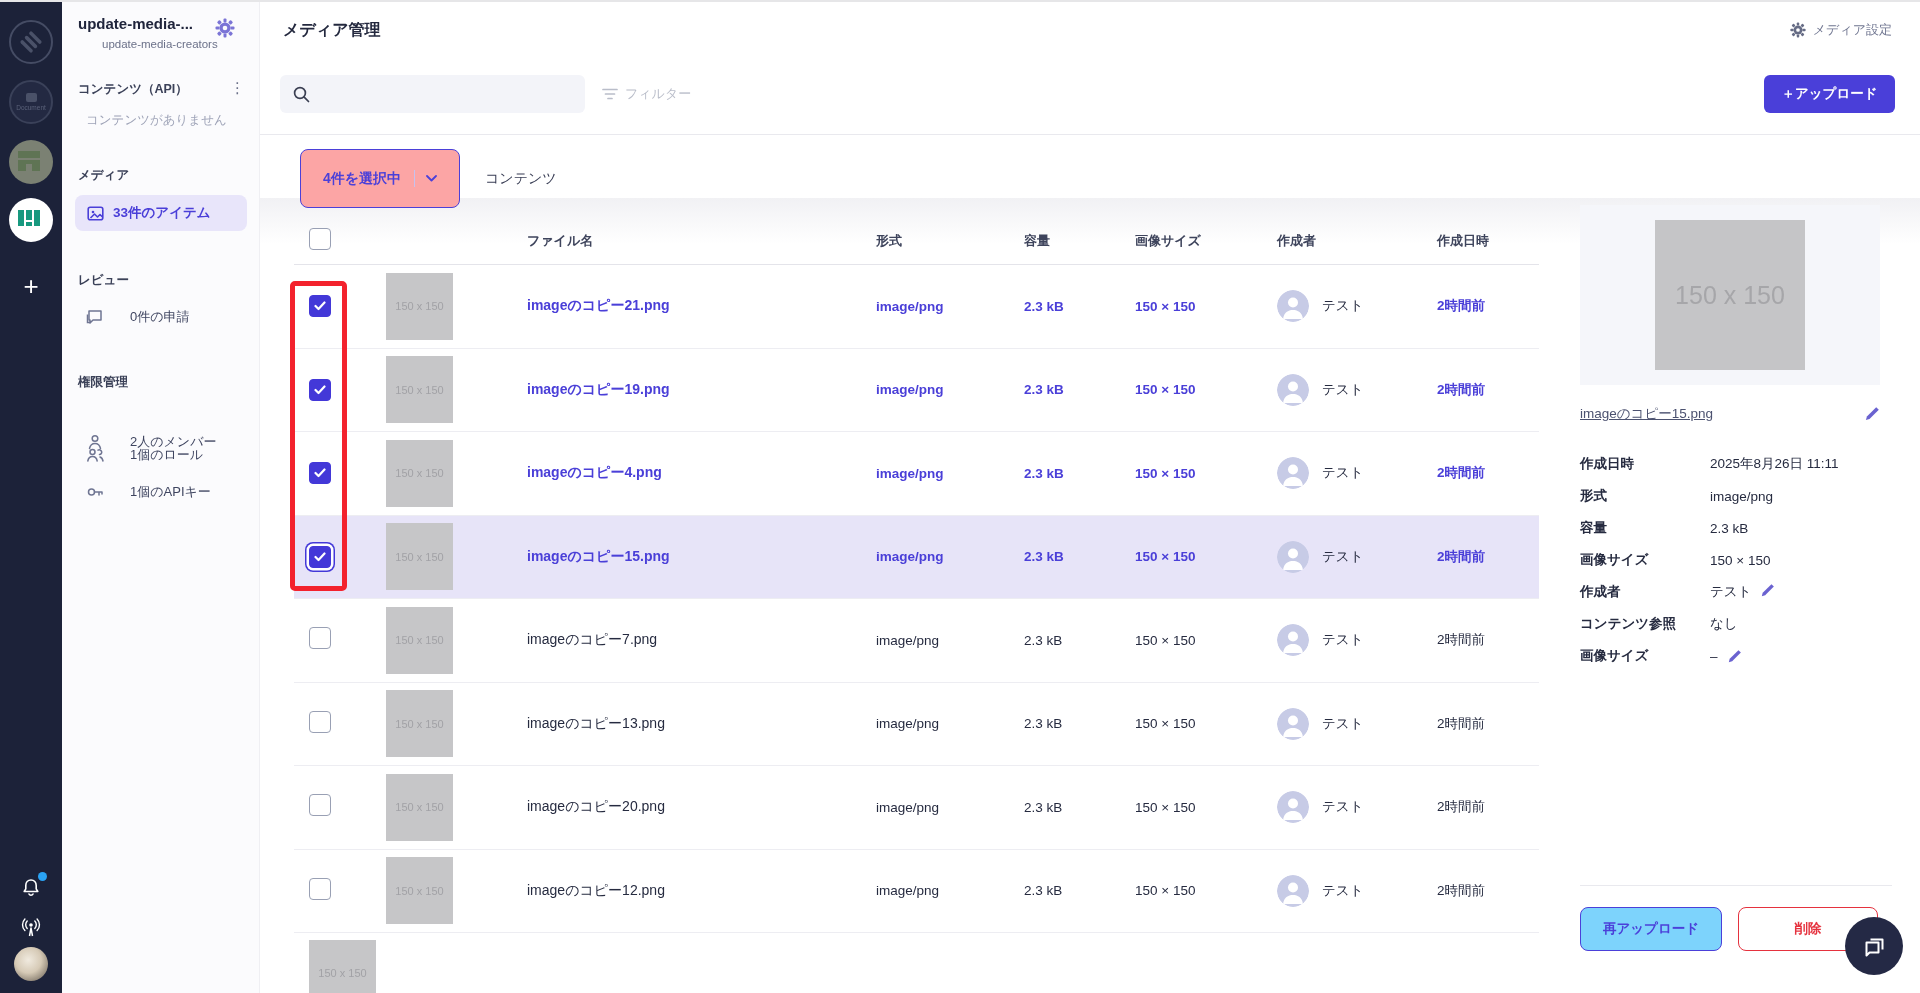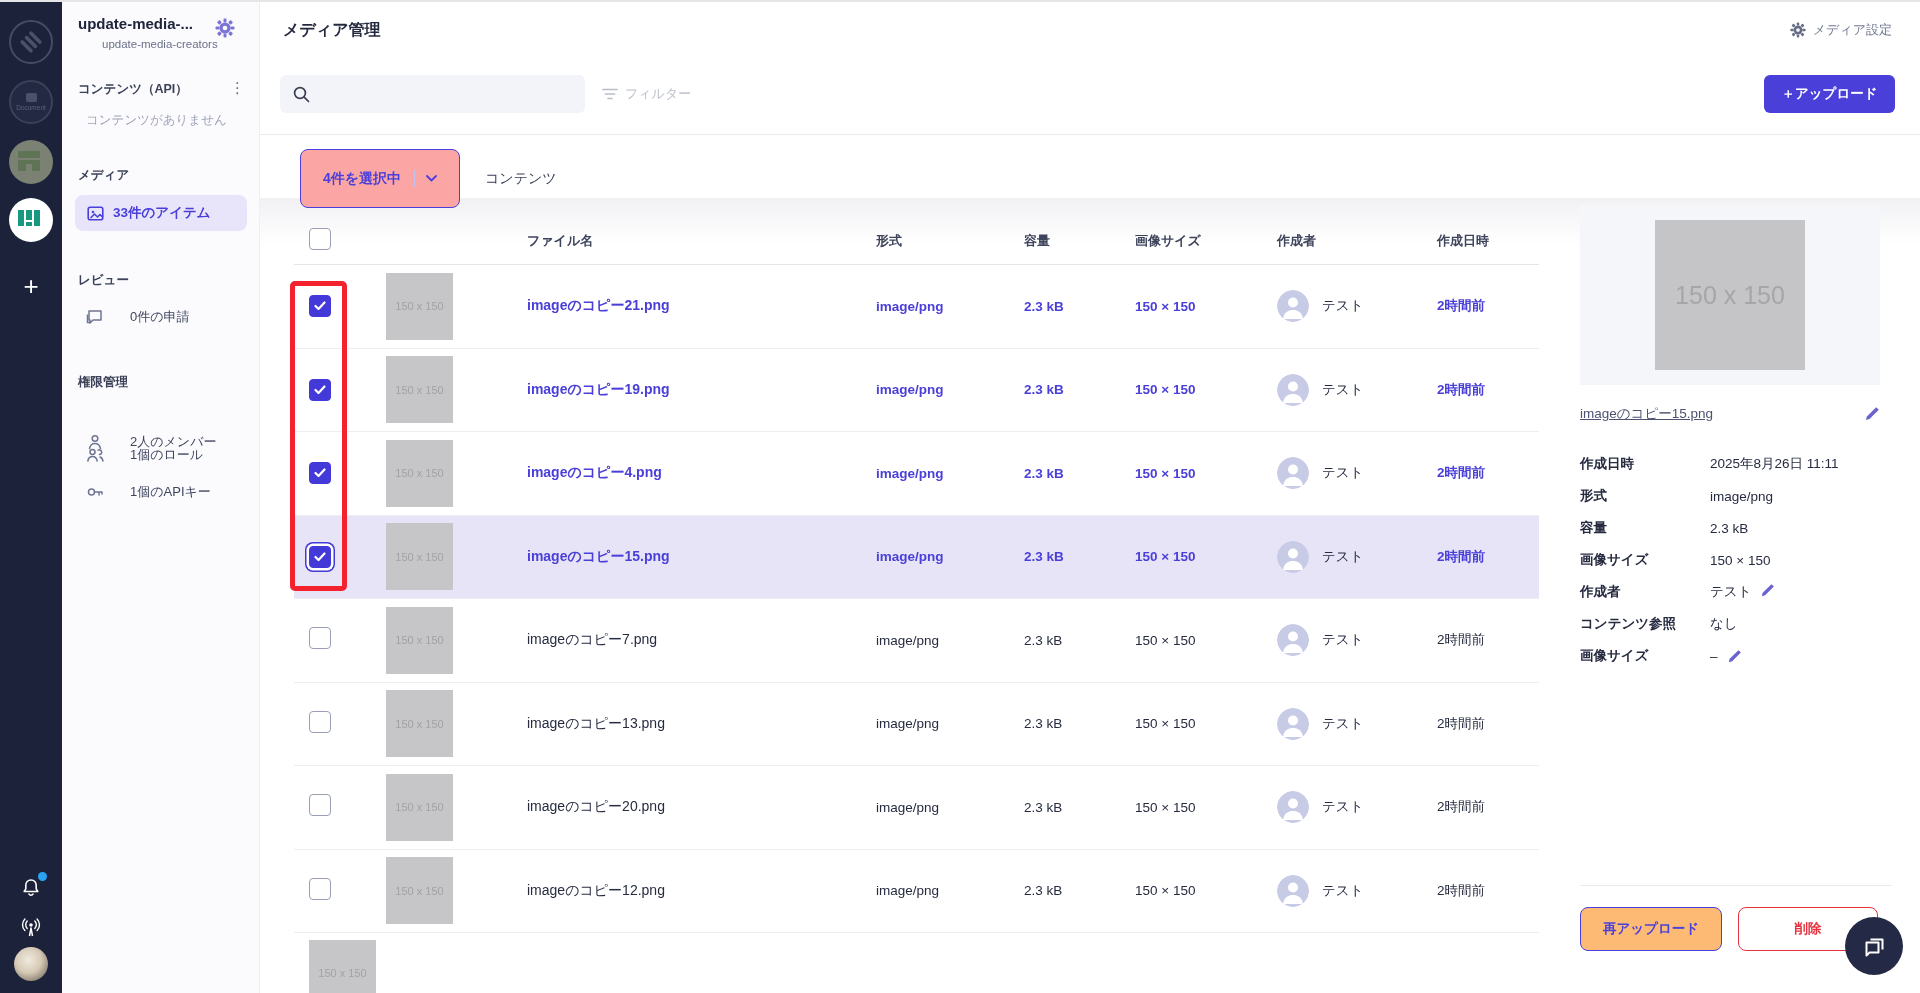--- a/index.html
+++ b/index.html
@@ -82,21 +82,21 @@
   .preview-thumb span { font-size:25px; color:#a6a6a9; }
   .file-row { position:absolute; left:0; top:200px; width:300px; display:flex; align-items:center; justify-content:space-between; }
   .file-row a { font-size:13.5px; color:#4c5270; text-decoration:underline; cursor:pointer; }
   .dfields { position:absolute; left:0; top:243px; width:312px; }
   .dfield { display:flex; align-items:center; min-height:32px; }
   .dlabel { width:130px; flex:0 0 auto; font-size:13.5px; font-weight:bold; color:#262b40; }
   .dvalue { font-size:13.5px; color:#262b40; display:flex; gap:9px; }
   .dvalue.link a { color:#7d75d6; text-decoration:underline; cursor:pointer; }
   .detail-divider { position:absolute; left:0; top:680px; width:312px; height:1px; background:#e9e9ee; }
   .detail-actions { position:absolute; left:0; top:702px; width:312px; }
-  .reupload-btn { position:absolute; left:0; top:0; width:142px; height:44px; background:#fdba74; border:1.5px solid #4b40d9; border-radius:8px; color:#4b40d9; font-size:13.5px; font-weight:bold; cursor:pointer; font-family:inherit; }
+  .reupload-btn { position:absolute; left:0; top:0; width:142px; height:44px; background:#7dd3fc; border:1.5px solid #4b40d9; border-radius:8px; color:#4b40d9; font-size:13.5px; font-weight:bold; cursor:pointer; font-family:inherit; }
   .delete-btn { position:absolute; left:158px; top:0; width:140px; height:44px; background:#fff; border:1.5px solid #e5323e; border-radius:8px; color:#e5323e; font-size:13.5px; font-weight:bold; cursor:pointer; font-family:inherit; }
 
   .chat-fab { position:absolute; right:17px; bottom:18px; width:58px; height:58px; border-radius:50%; background:#242945; border:none; display:flex; align-items:center; justify-content:center; cursor:pointer; z-index:10; }
 
   .pencil-icon { flex:0 0 auto; cursor:pointer; }
 </style>
 </head>
 <body>
 
 <div class="page">

